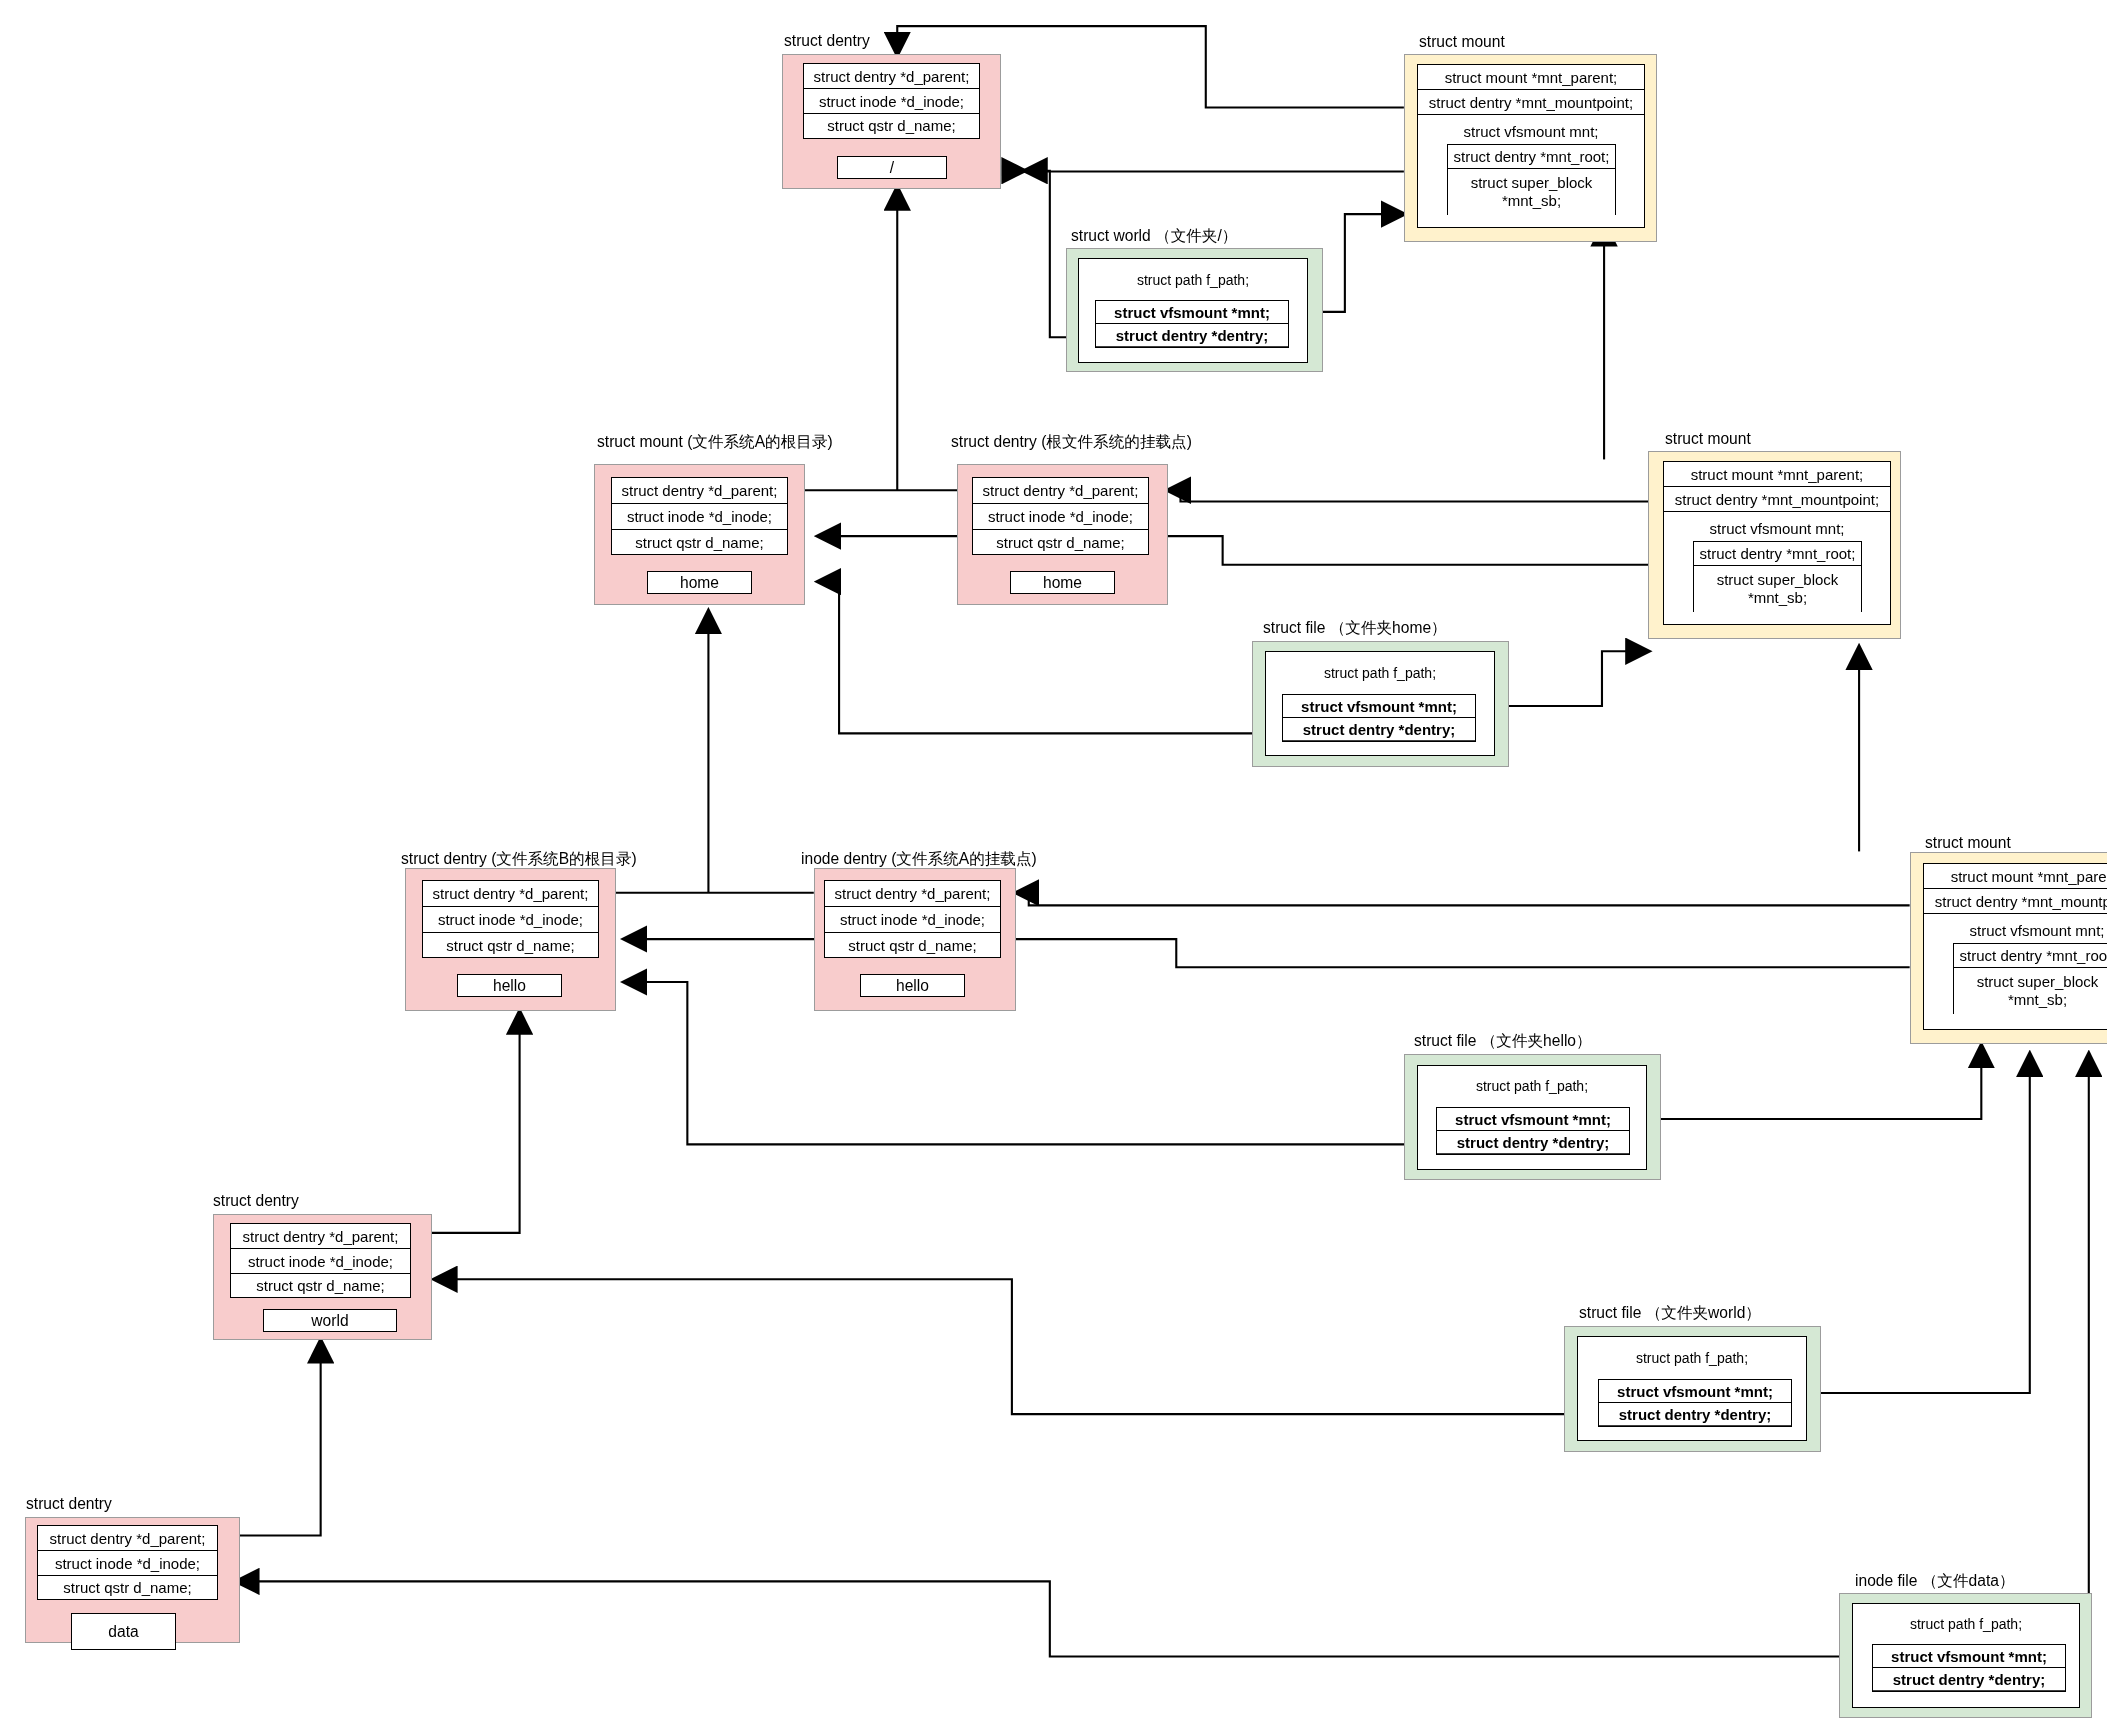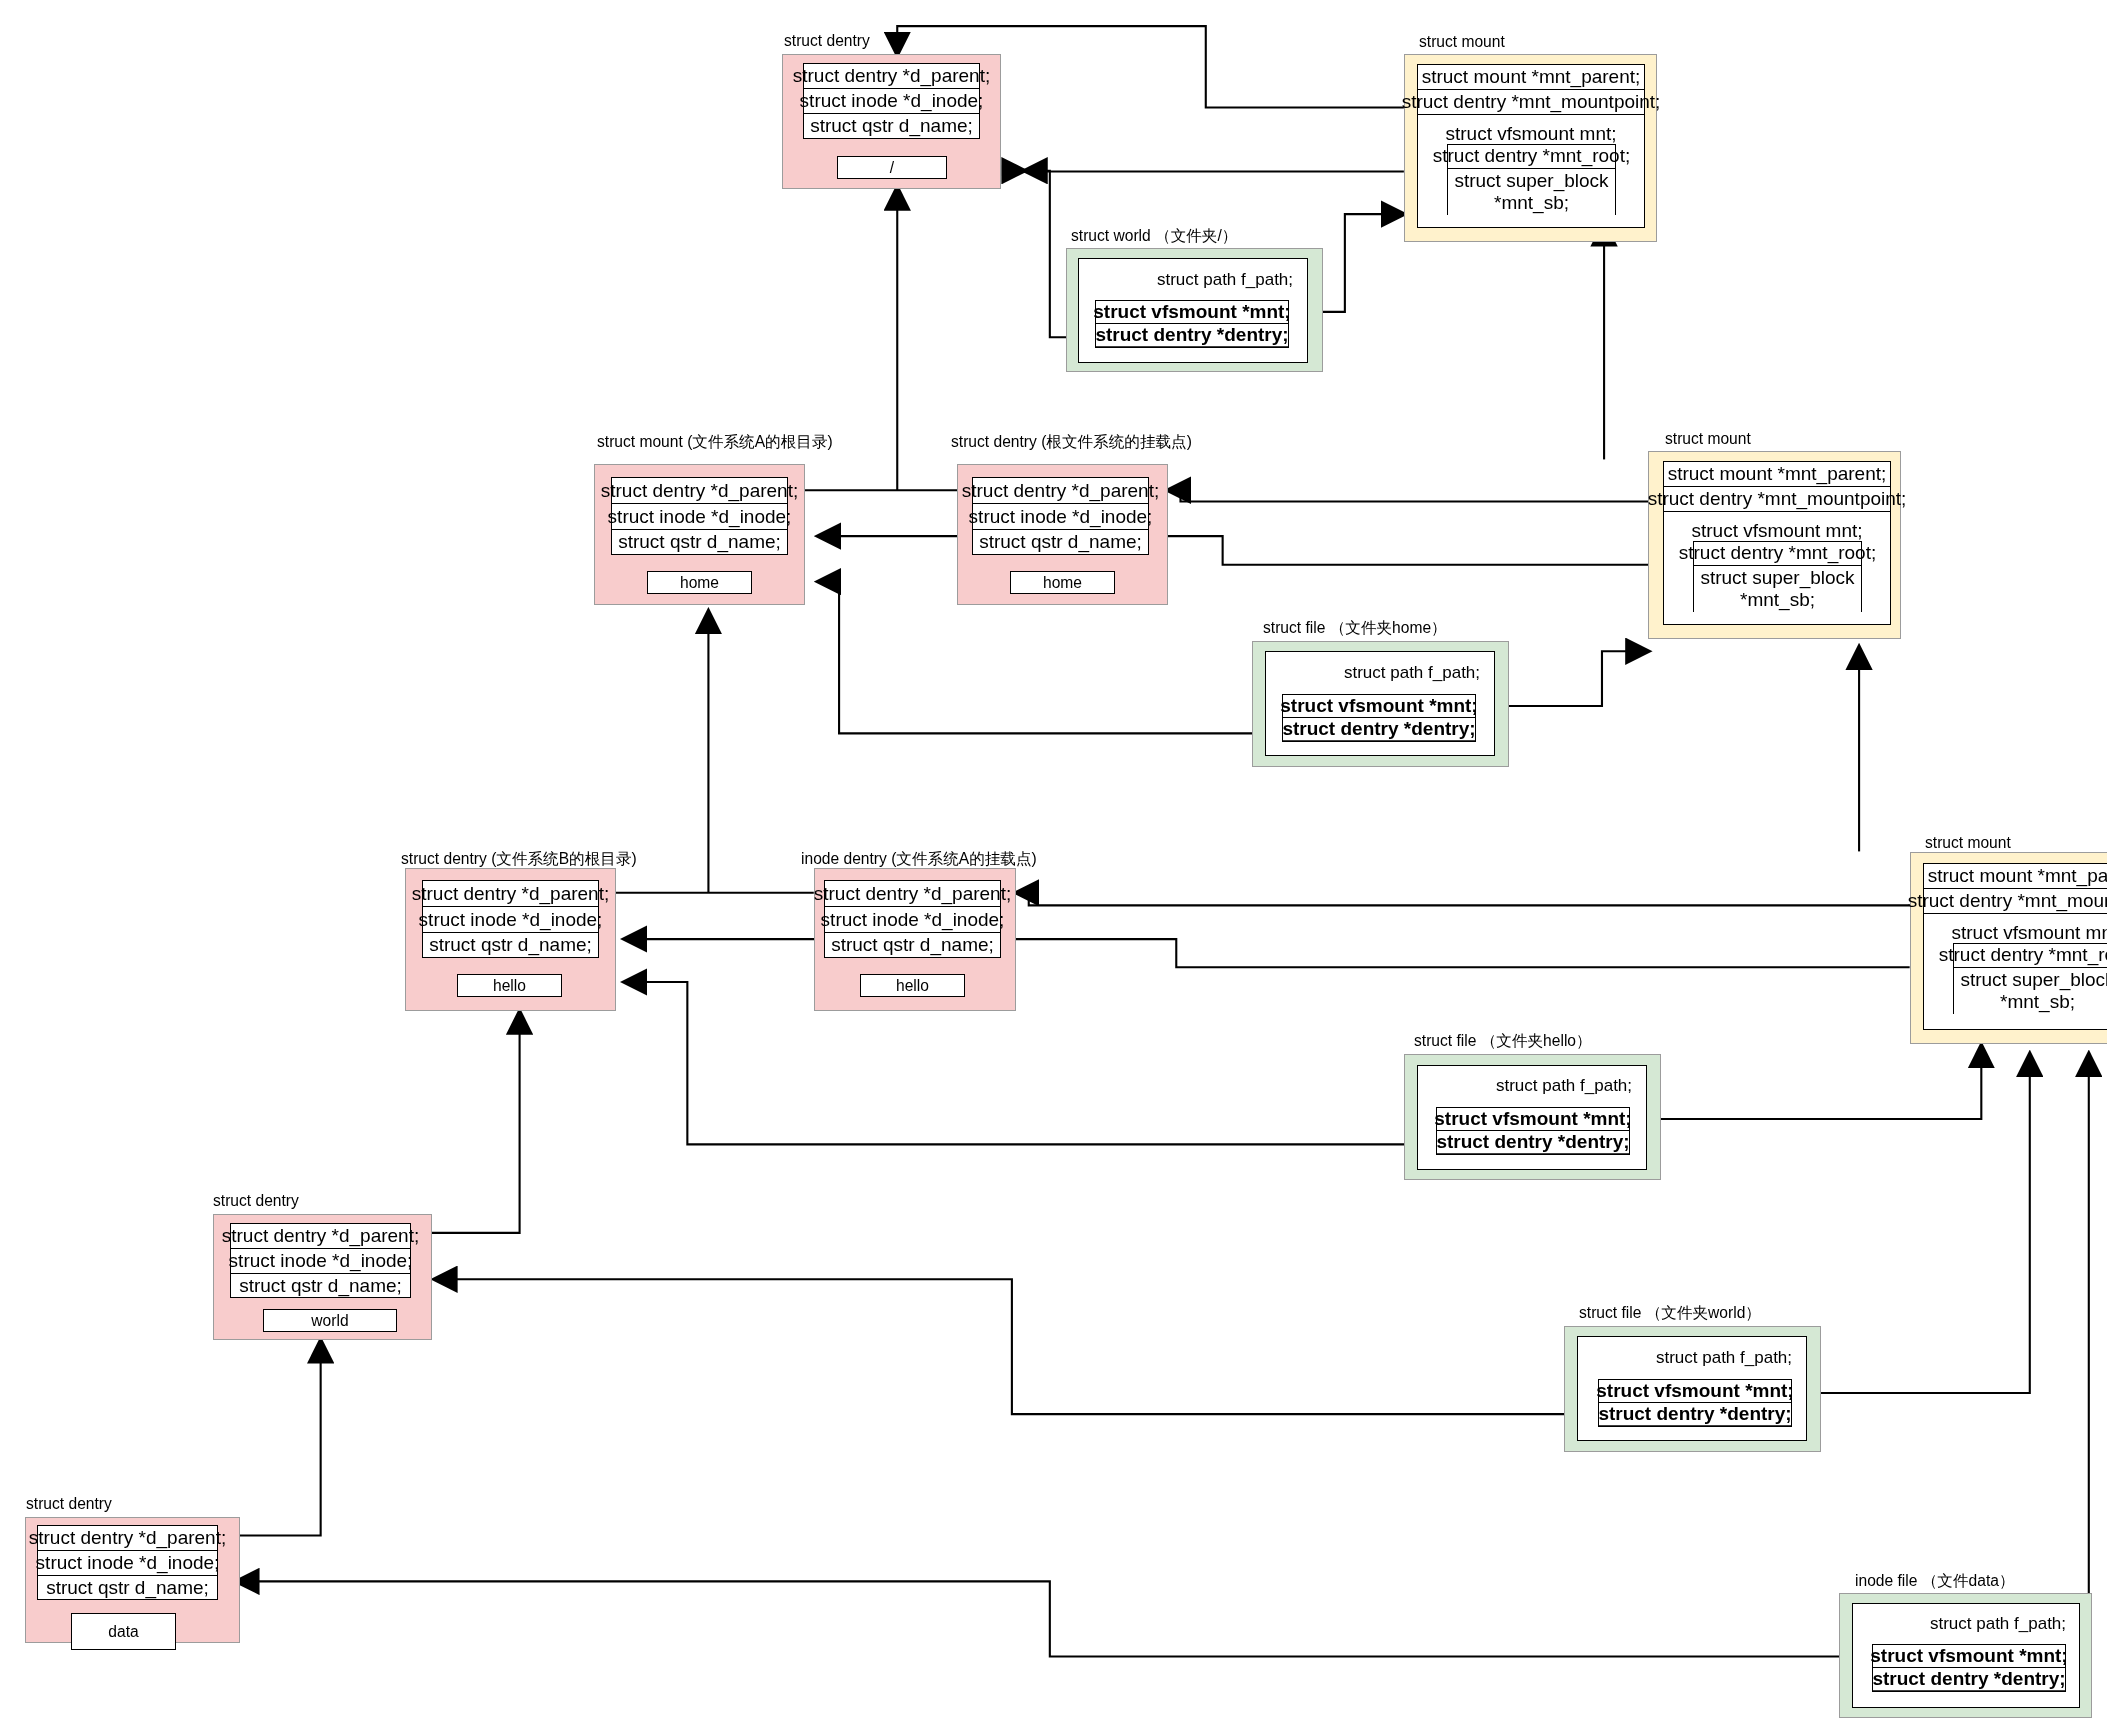--- a/index.html
+++ b/index.html
@@ -11,29 +11,29 @@
   .cap{position:absolute;font-size:15.6px;color:#000;white-space:nowrap;line-height:1;}
 
   .shell{position:absolute;box-sizing:border-box;border:1.7px solid #9c9c9c;}
   .shell.dentry{background:#f8cccc;}
   .shell.mount{background:#fff2cc;}
   .shell.file{background:#d5e8d4;}
 
   .fields{position:absolute;box-sizing:border-box;border:1.7px solid #000;background:#fff;}
   .row{box-sizing:border-box;border-bottom:1.7px solid #000;background:#fff;
        display:flex;align-items:center;justify-content:center;
-       font-size:19px;color:#000;white-space:nowrap;}
+       font-size:15px;color:#000;white-space:nowrap;}
   .row:last-child{border-bottom:none;}
 
   .namebox{position:absolute;box-sizing:border-box;border:1.7px solid #000;background:#fff;
            display:flex;align-items:center;justify-content:center;font-size:15.6px;color:#000;}
 
   .outerwhite{position:absolute;box-sizing:border-box;border:1.7px solid #000;background:#fff;}
   .ftitle{position:absolute;left:0;right:0;display:flex;align-items:center;justify-content:center;
-          font-size:17px;color:#000;white-space:nowrap;padding-left:32px;}
+          font-size:14px;color:#000;white-space:nowrap;}
   .pathbox{position:absolute;box-sizing:border-box;border:1.7px solid #000;background:#404040;font-weight:bold;}
   .mntbox{position:absolute;box-sizing:border-box;border:1.7px solid #000;background:#000000;}
 </style>
 </head>
 <body>
 
 <div id="stage">
 
   <svg id="wires" viewBox="0 0 5173 4114" xmlns="http://www.w3.org/2000/svg">
     <defs>

